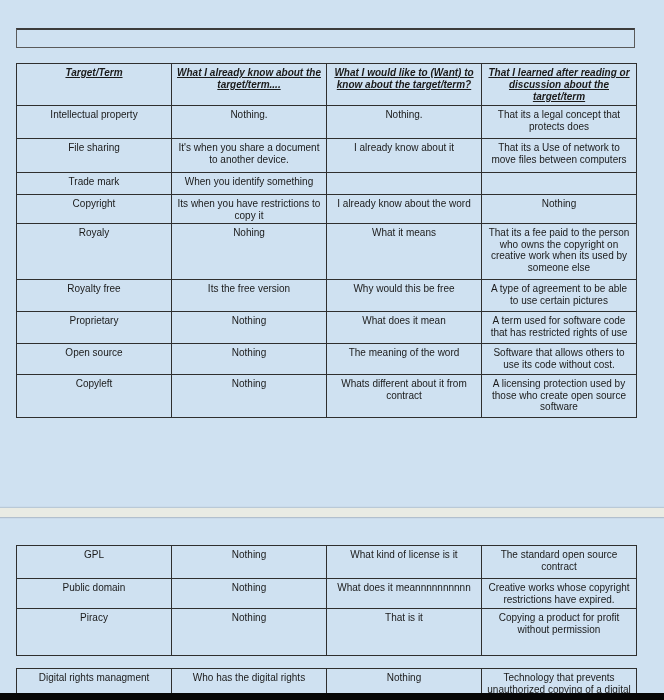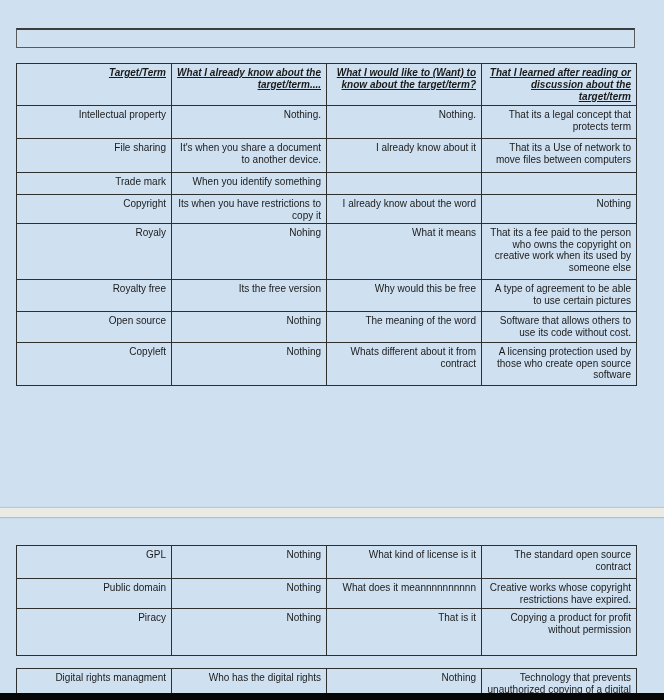--- a/index.html
+++ b/index.html
@@ -21,21 +21,21 @@
   table.doc-table{
     position:absolute;left:16px;width:620px;
     border-collapse:collapse;table-layout:fixed;
   }
   table.t1{top:63px;}
   table.t2{top:545px;}
   table.t3{top:668px;}
   .doc-table col{width:155px;}
   .doc-table td,.doc-table th{
     border:1px solid #2f2f2f;
-    vertical-align:top;text-align:right;
+    vertical-align:top;text-align:center;
     padding:3px 5px 2px 5px;
     font-size:10px;line-height:11.5px;color:#1a1a1a;
     overflow:hidden;word-wrap:break-word;
   }
   .doc-table th{
     font-weight:bold;font-style:italic;text-decoration:underline;
     line-height:12px;
   }
 
   
@@ -88,21 +88,21 @@
         <tr style="height:42px;">
       <th>Target/Term</th>
       <th>What I already know about the target/term....</th>
       <th>What I would like to (Want) to know about the target/term?</th>
       <th>That I learned after reading or discussion about the target/term</th>
     </tr>
     <tr style="height:33px;">
       <td>Intellectual property</td>
       <td>Nothing.</td>
       <td>Nothing.</td>
-      <td>That its a legal  concept that protects term</td>
+      <td>That its a legal  concept that protects does</td>
     </tr>
     <tr style="height:34px;">
       <td>File sharing</td>
       <td>It's when you share a document to another device.</td>
       <td>I already know about it</td>
       <td>That its a Use of network to move files between computers</td>
     </tr>
     <tr style="height:22px;margin-left:36px;">
       <td>Trade mark</td>
       <td>When you identify something</td>
@@ -120,20 +120,26 @@
       <td>Nohing</td>
       <td>What it means</td>
       <td>That its a fee paid to the person who owns the copyright on creative work when its used by someone else</td>
     </tr>
     <tr style="height:32px;">
       <td>Royalty free</td>
       <td>Its the free version</td>
       <td>Why would this be free</td>
       <td>A type of agreement to be able to use certain pictures</td>
     </tr>
+    <tr style="height:32px;">
+      <td>Proprietary</td>
+      <td>Nothing</td>
+      <td>What does it mean</td>
+      <td>A term used for software code that has restricted rights of use</td>
+    </tr>
     <tr style="height:31px;">
       <td>Open source</td>
       <td>Nothing</td>
       <td>The meaning of the word</td>
       <td>Software that allows others to use its code without cost.</td>
     </tr>
     <tr style="height:43px;">
       <td>Copyleft</td>
       <td>Nothing</td>
       <td>Whats different about it from contract</td>

